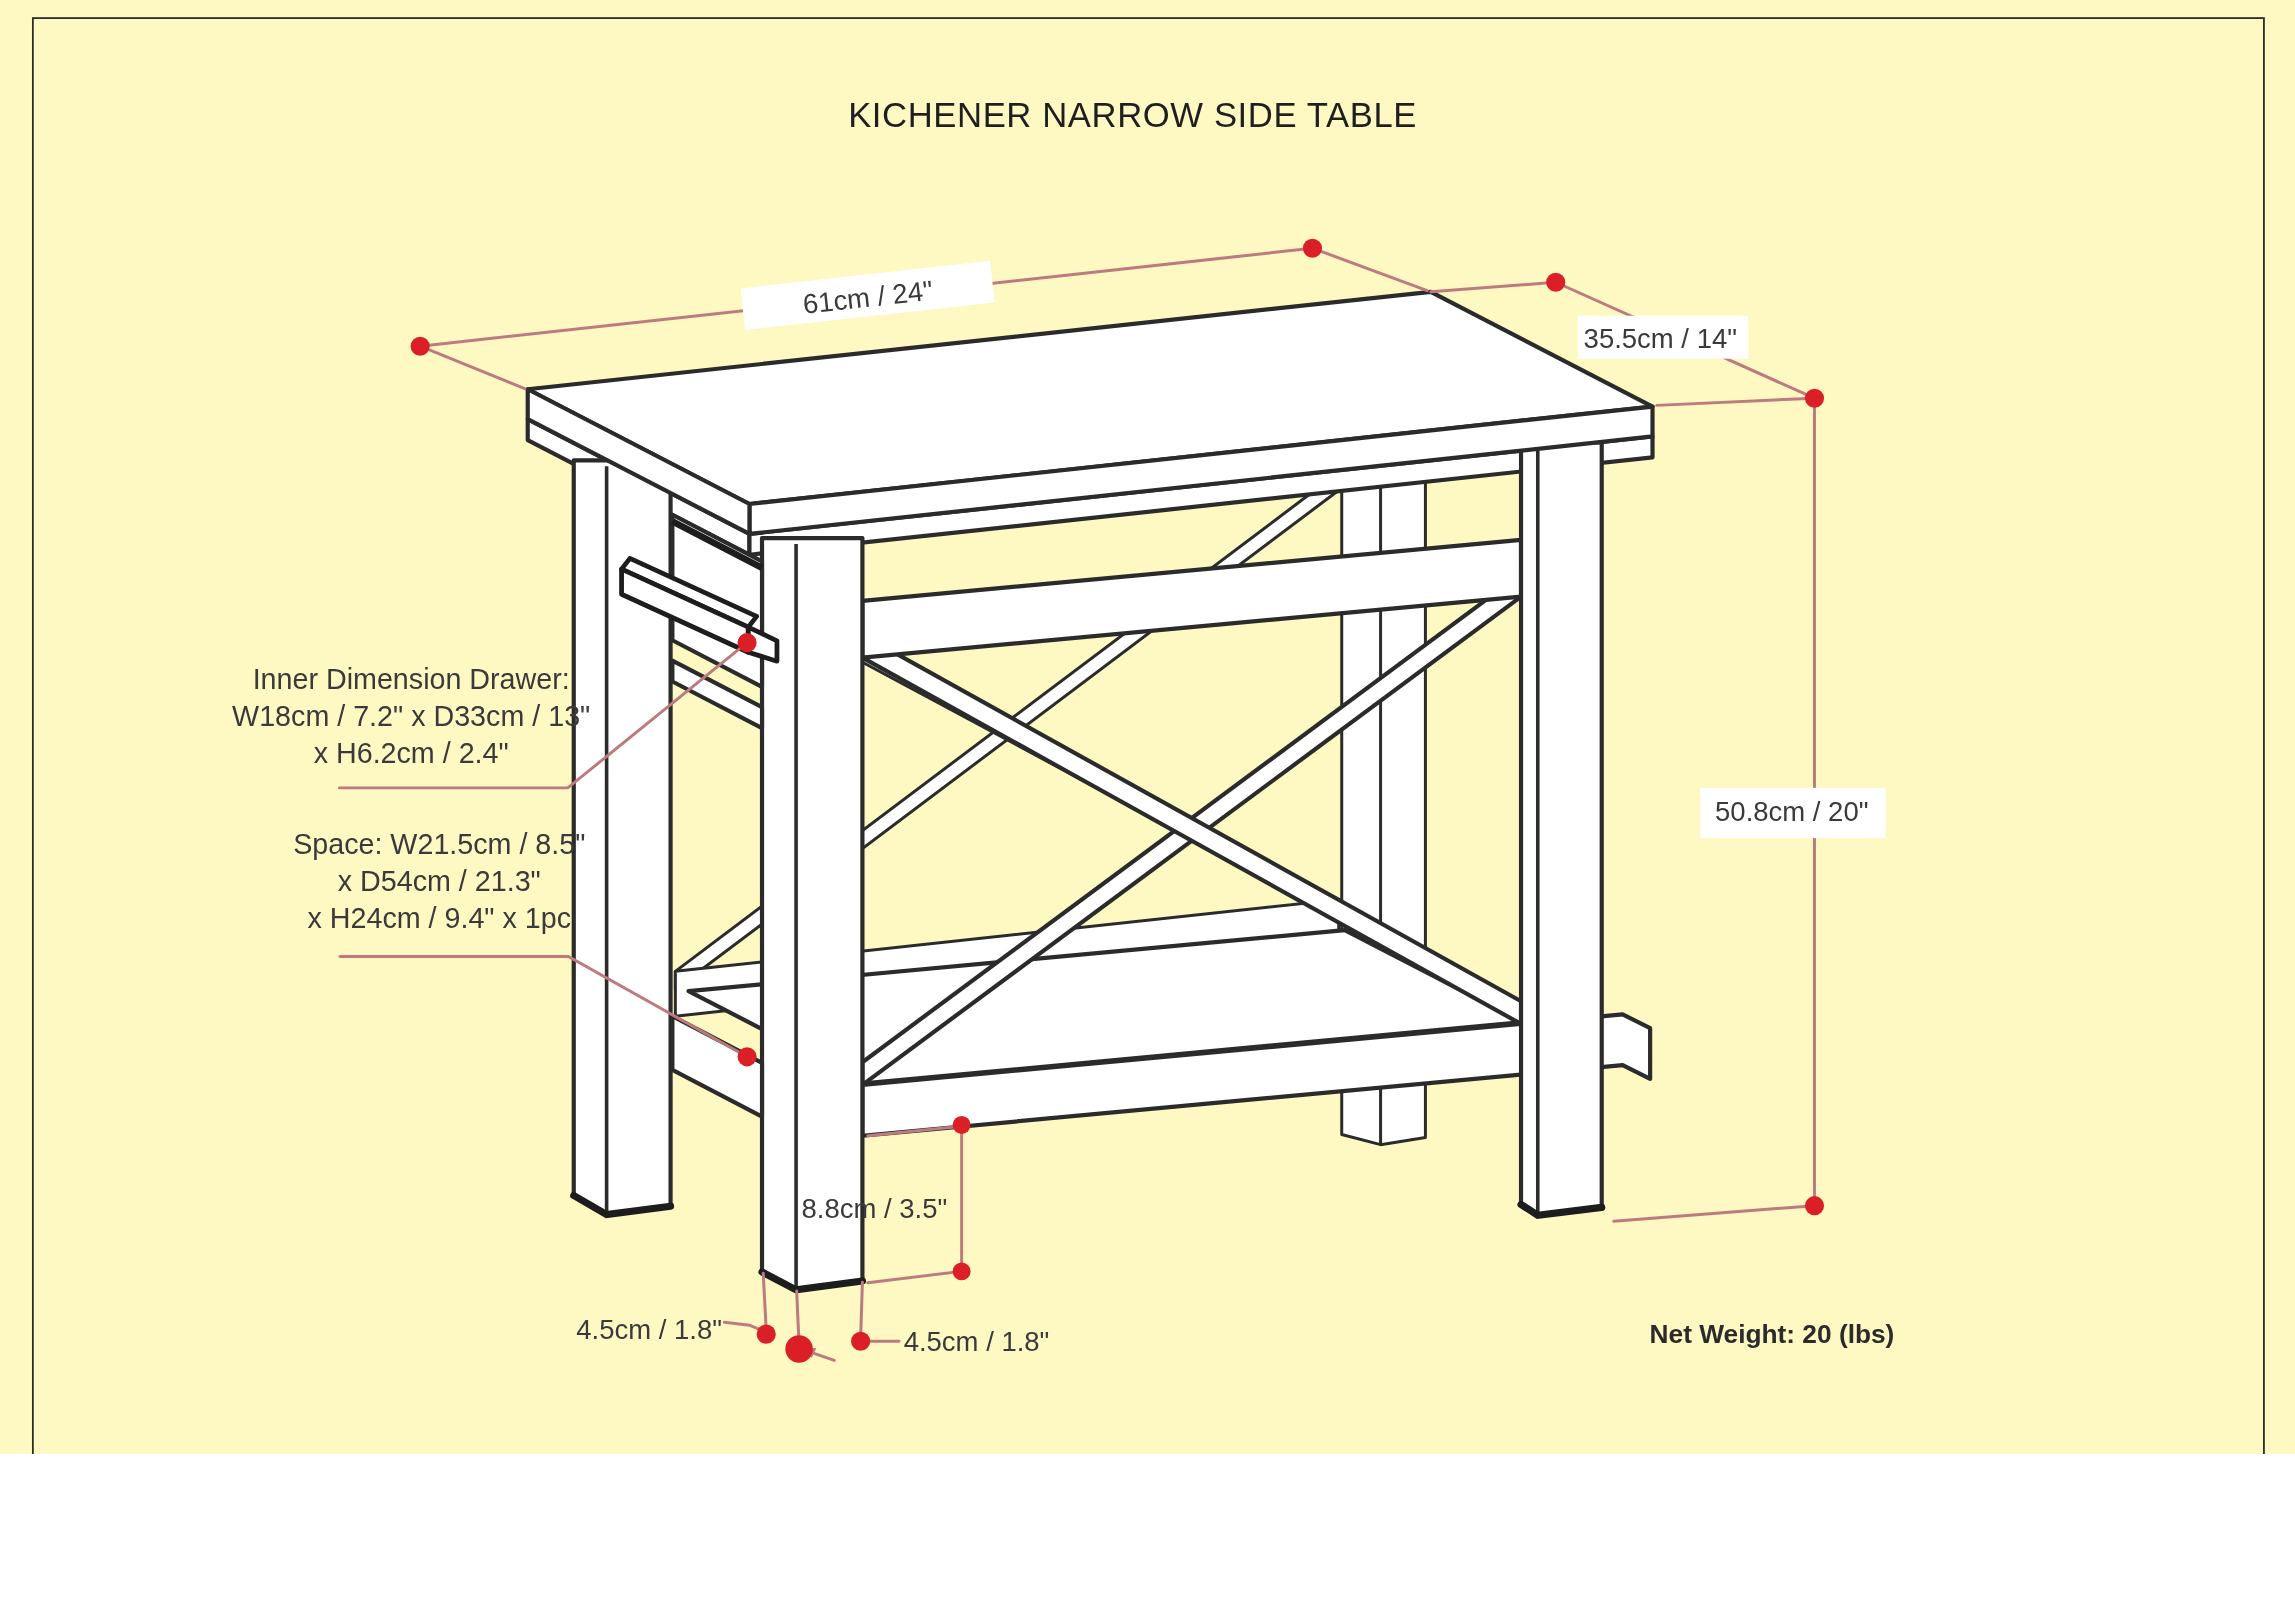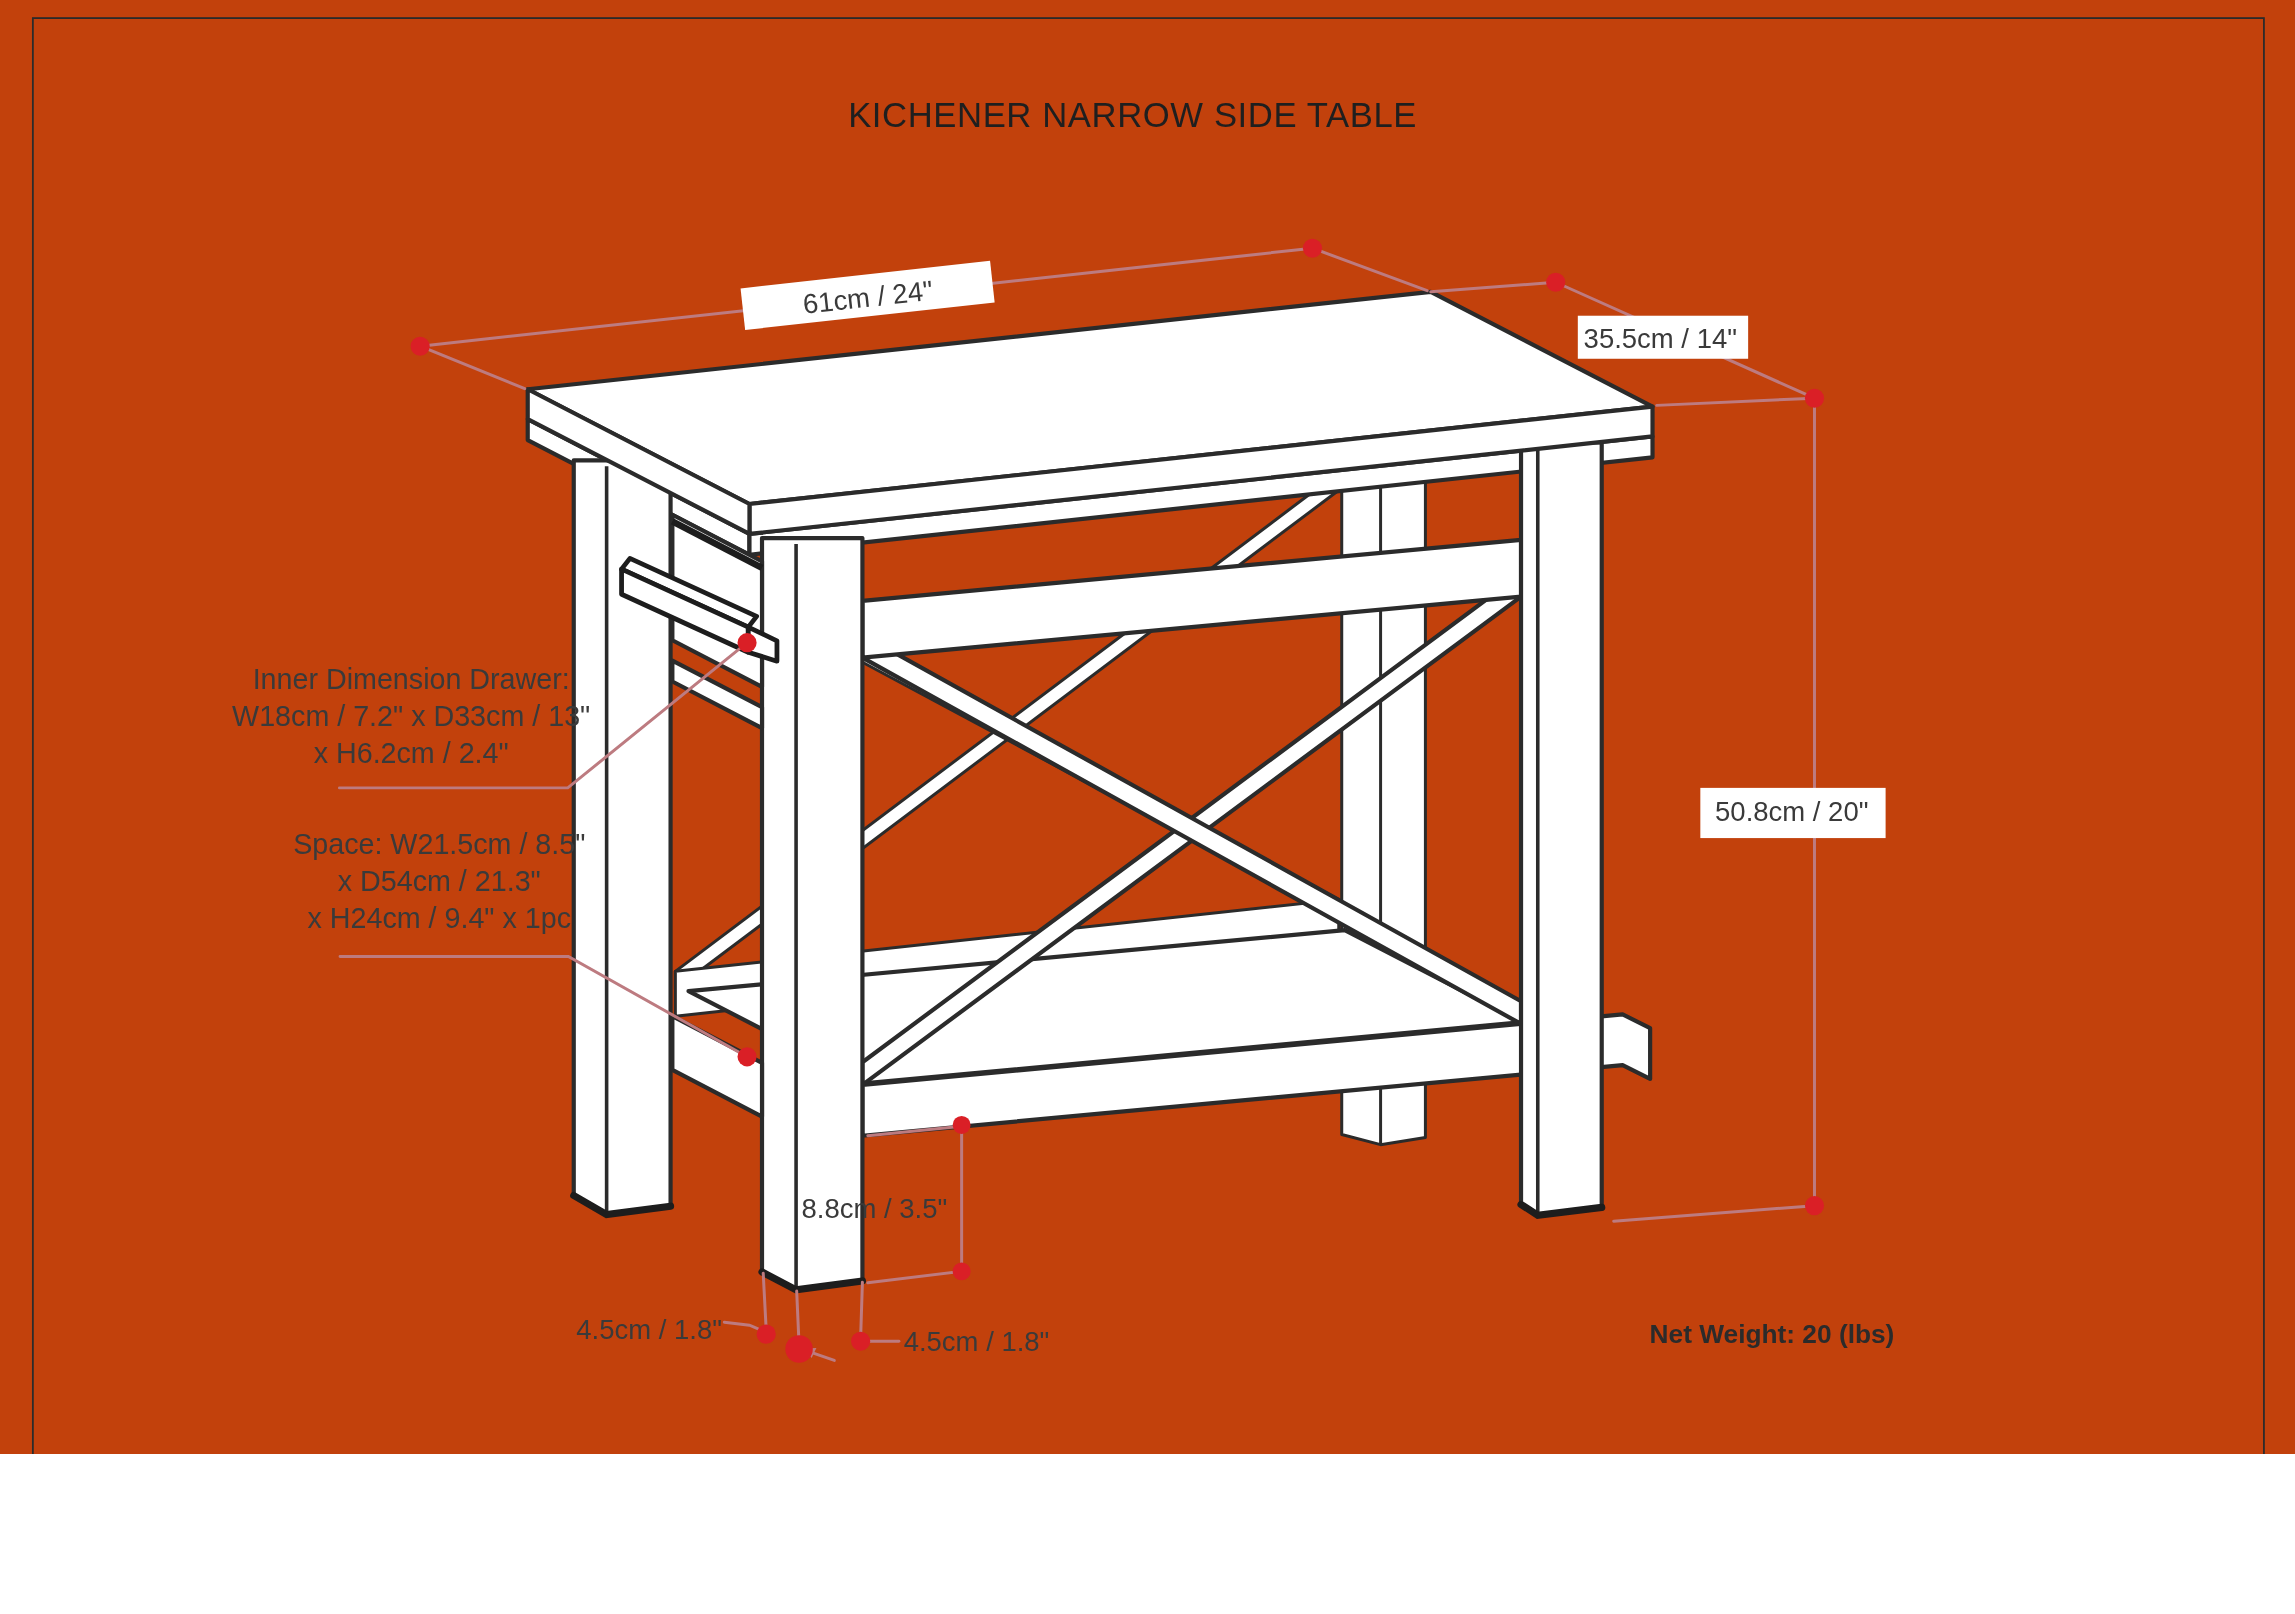--- a/index.html
+++ b/index.html
@@ -1,16 +1,16 @@
 <!DOCTYPE html>
 <html style="font-size:9.6px"><head>
 <meta charset="utf-8">
 <style>
   html,body{margin:0;padding:0;background:#fff;}
-  .page{width:2295px;height:1454px;background:#c2410c;position:relative;
+  .page{width:2295px;height:1454px;background:#fef9c3;position:relative;
         font-family:"Liberation Sans", sans-serif;}
   svg{display:block;}
   .outline{fill:#ffffff;stroke:#2b2b2b;stroke-width:7;stroke-linejoin:round;}
   .outline-thin{fill:#ffffff;stroke:#2b2b2b;stroke-width:5;stroke-linejoin:round;}
   .thick{fill:none;stroke:#1d1d1d;stroke-width:12;stroke-linecap:round;}
   .dim{stroke:#bd7b80;stroke-width:5;fill:none;stroke-linecap:round;}
   .dot{fill:#da1f26;stroke:none;}
   .lbl{fill:#3a3a3a;font-size:46px;}
   .blk{fill:#3a3a3a;font-size:48px;}
   .ttl{fill:#1f1f1f;font-size:58px;letter-spacing:1px;}

